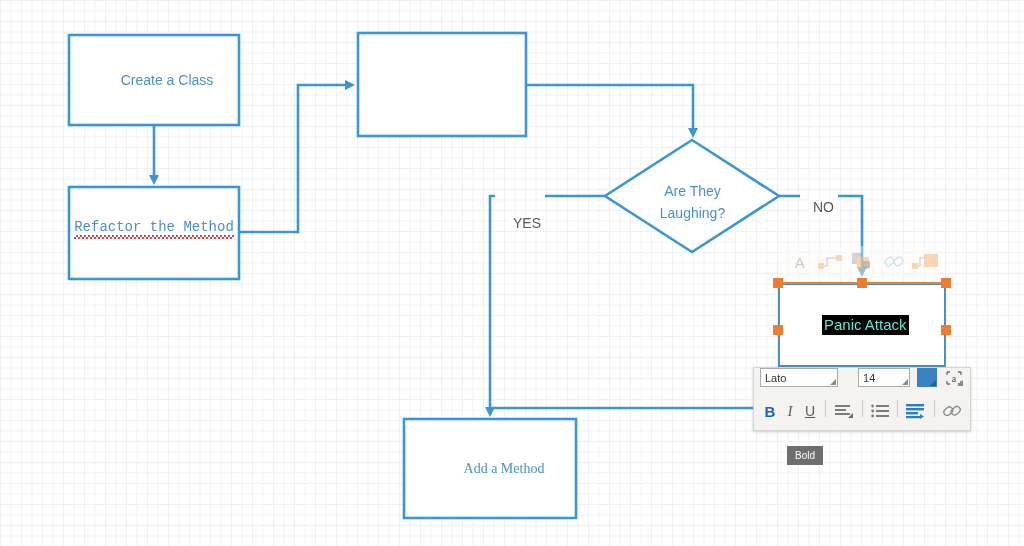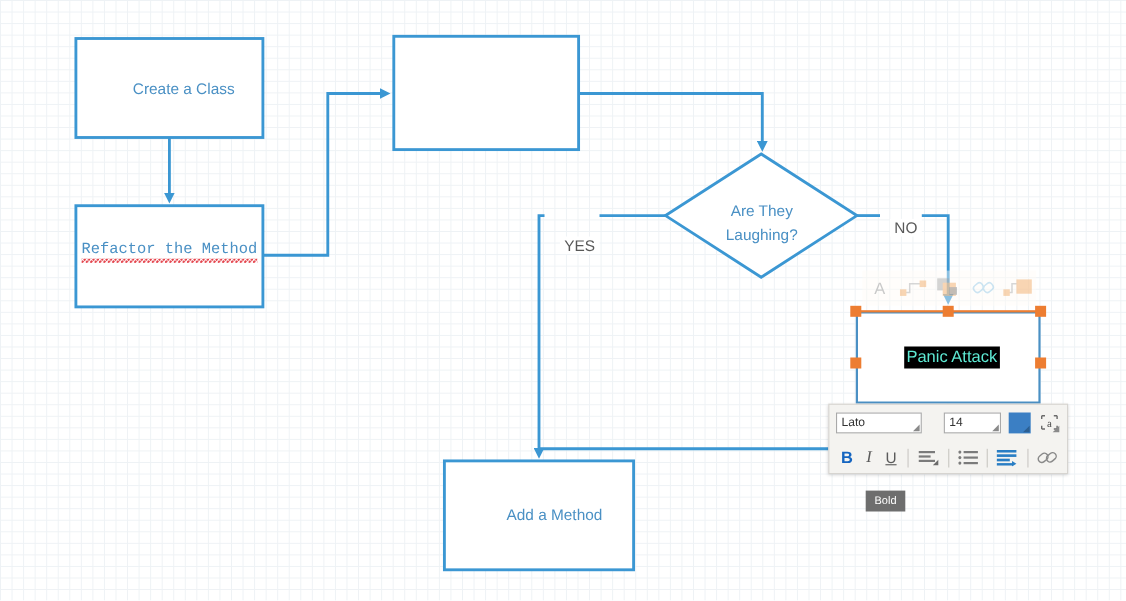--- a/index.html
+++ b/index.html
@@ -85,21 +85,21 @@
   .ghost-A{color:#b9b9b9;font-size:15px;}
 
   
   #format-toolbar{
     position:absolute;left:753px;top:367px;width:218px;height:64px;
     background:#f4f3f0;
     border:1px solid #d6d4d0;
     box-sizing:border-box;
     box-shadow:0 1px 3px rgba(0,0,0,.18);
   }
-  .tb-row{display:flex;align-items:center;height:32px;padding:0 6px;box-sizing:border-box;}
+  .tb-row{display:flex;height:32px;padding:0 6px;box-sizing:border-box;}
   .combo{
     position:relative;height:19px;background:#fff;border:1px solid #a9a9a9;
     box-sizing:border-box;display:flex;align-items:center;
     font-size:11px;color:#333;padding-left:4px;
   }
   #font-combo{width:83px;}
   #size-combo{width:55px;margin-left:20px;}
   .combo-corner{
     position:absolute;right:1px;bottom:1px;
     width:0;height:0;border-left:6px solid transparent;border-bottom:6px solid #8a8a8a;
@@ -173,21 +173,21 @@
   <div class="shape-label" style="left:69px;top:219px;width:170px;font-family:Liberation Mono, monospace;">
     <span class="misspelled">Refactor the Method</span>
   </div>
 
 
   <div class="shape-label" style="left:620px;top:180px;width:145px;white-space:normal;line-height:22px;">
     <span>Are They</span><br>
     <span>Laughing?</span>
   </div>
 
-  <div class="shape-label" style="left:404px;top:460px;width:200px;">Add a Method</div>
+  <div class="shape-label" style="left:404px;top:460px;width:200px;font-family:Liberation Serif, serif;">Add a Method</div>
 
   <div class="branch-label" style="left:509px;top:187px;">YES</div>
   <div class="branch-label" style="left:809px;top:171px;">NO</div>
 
   <div id="ghost-toolbar">
     <div class="ghost-item">
       <span class="ghost-A">A</span>
     </div>
     <div class="ghost-item">
       <svg width="26" height="16" viewBox="0 0 26 16">

